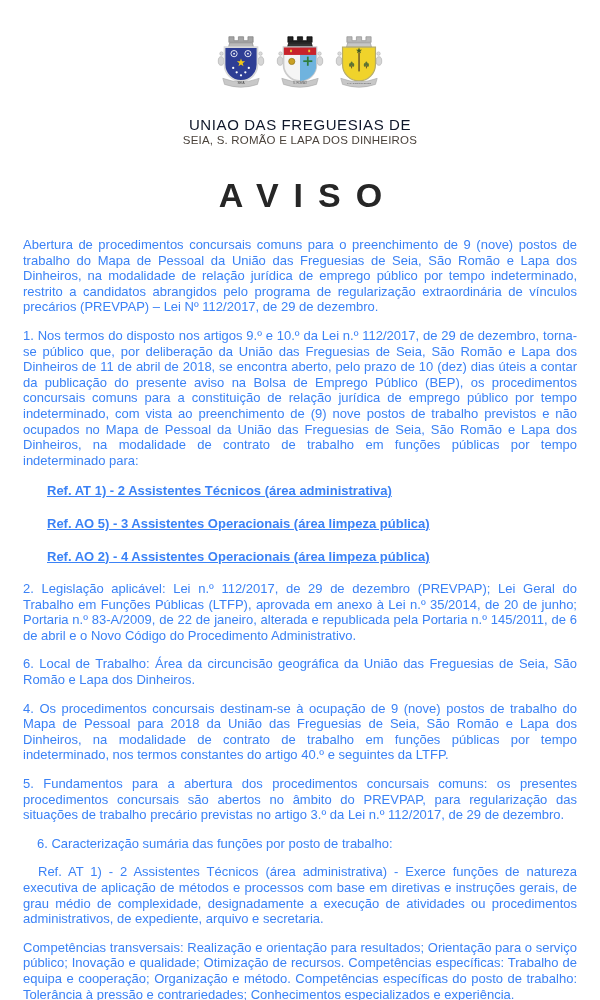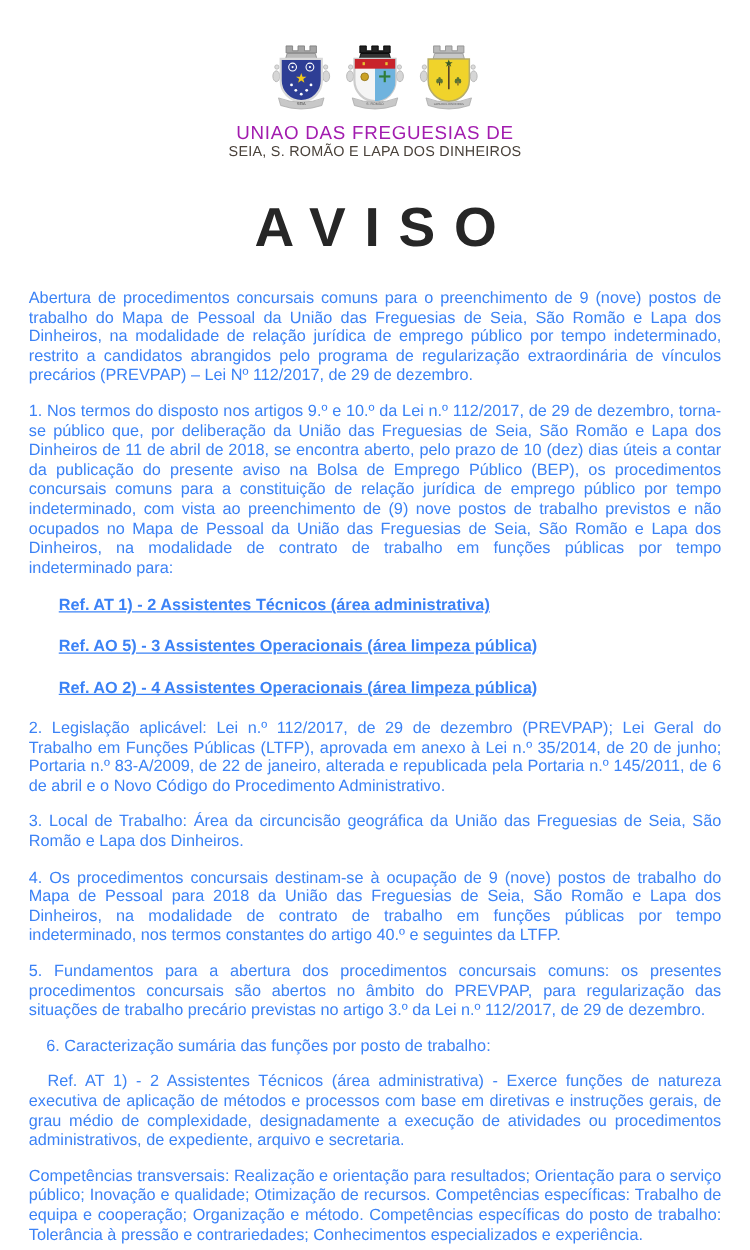--- a/index.html
+++ b/index.html
@@ -18,37 +18,37 @@
   }
   .letterhead { text-align: center; }
   .crest-row {
     display: flex;
     justify-content: center;
     align-items: flex-end;
     gap: 7px;
   }
   .crest-row svg { display: block; }
   .org-line1 {
-    margin-top: 2px;
+    margin-top: 20px;
     font-size: 15px;
     letter-spacing: 0.6px;
-    color: #a21caf;
+    color: #0f172a;
     font-weight: normal;
   }
   .org-line2 {
     margin-top: 1px;
     font-size: 11.5px;
     font-weight: normal;
     letter-spacing: 0.2px;
     color: #4a423b;
   }
   h1.doc-title {
     margin: 30px 0 22px 1px;
     text-align: center;
-    font-size: 44px;
+    font-size: 34px;
     font-weight: bold;
     color: #262626;
     letter-spacing: 15px;
     text-indent: 15px; 
   }
   .body-text {
     padding: 0 23px;
     color: #3b82f6;
     font-size: 13px;
     line-height: 15.6px;
@@ -169,21 +169,21 @@
     <p>Abertura de procedimentos concursais comuns para o preenchimento de 9 (nove) postos de trabalho do Mapa de Pessoal da União das Freguesias de Seia, São Romão e Lapa dos Dinheiros, na modalidade de relação jurídica de emprego público por tempo indeterminado, restrito a candidatos abrangidos pelo programa de regularização extraordinária de vínculos precários (PREVPAP) – Lei Nº 112/2017, de 29 de dezembro.</p>
     <p>1. Nos termos do disposto nos artigos 9.º e 10.º da Lei n.º 112/2017, de 29 de dezembro, torna-se público que, por deliberação da União das Freguesias de Seia, São Romão e Lapa dos Dinheiros de 11 de abril de 2018, se encontra aberto, pelo prazo de 10 (dez) dias úteis a contar da publicação do presente aviso na Bolsa de Emprego Público (BEP), os procedimentos concursais comuns para a constituição de relação jurídica de emprego público por tempo indeterminado, com vista ao preenchimento de (9) nove postos de trabalho previstos e não ocupados no Mapa de Pessoal da União das Freguesias de Seia, São Romão e Lapa dos Dinheiros, na modalidade de contrato de trabalho em funções públicas por tempo indeterminado para:</p>
 
     <div class="refs">
       <p>Ref. AT 1) - 2 Assistentes Técnicos (área administrativa)</p>
       <p>Ref. AO 5) - 3 Assistentes Operacionais (área limpeza pública)</p>
       <p>Ref. AO 2) - 4 Assistentes Operacionais (área limpeza pública)</p>
     </div>
 
     <p>2. Legislação aplicável: Lei n.º 112/2017, de 29 de dezembro (PREVPAP); Lei Geral do Trabalho em Funções Públicas (LTFP), aprovada em anexo à Lei n.º 35/2014, de 20 de junho; Portaria n.º 83-A/2009, de 22 de janeiro, alterada e republicada pela Portaria n.º 145/2011, de 6 de abril e o Novo Código do Procedimento Administrativo.</p>
-    <p>3. Local de Trabalho: Área da circuncisão geográfica da União das Freguesias de Seia, São Romão e Lapa dos Dinheiros.</p>
+    <p>6. Local de Trabalho: Área da circuncisão geográfica da União das Freguesias de Seia, São Romão e Lapa dos Dinheiros.</p>
     <p>4. Os procedimentos concursais destinam-se à ocupação de 9 (nove) postos de trabalho do Mapa de Pessoal para 2018 da União das Freguesias de Seia, São Romão e Lapa dos Dinheiros, na modalidade de contrato de trabalho em funções públicas por tempo indeterminado, nos termos constantes do artigo 40.º e seguintes da LTFP.</p>
     <p>5. Fundamentos para a abertura dos procedimentos concursais comuns: os presentes procedimentos concursais são abertos no âmbito do PREVPAP, para regularização das situações de trabalho precário previstas no artigo 3.º da Lei n.º 112/2017, de 29 de dezembro.</p>
     <p class="heading-line">6. Caracterização sumária das funções por posto de trabalho:</p>
     <p class="indent-first">Ref. AT 1) - 2 Assistentes Técnicos (área administrativa) - Exerce funções de natureza executiva de aplicação de métodos e processos com base em diretivas e instruções gerais, de grau médio de complexidade, designadamente a execução de atividades ou procedimentos administrativos, de expediente, arquivo e secretaria.</p>
     <p>Competências transversais: Realização e orientação para resultados; Orientação para o serviço público; Inovação e qualidade; Otimização de recursos. Competências específicas: Trabalho de equipa e cooperação; Organização e método. Competências específicas do posto de trabalho: Tolerância à pressão e contrariedades; Conhecimentos especializados e experiência.</p>
   </div>
 
 </div>
 
 </body></html>

